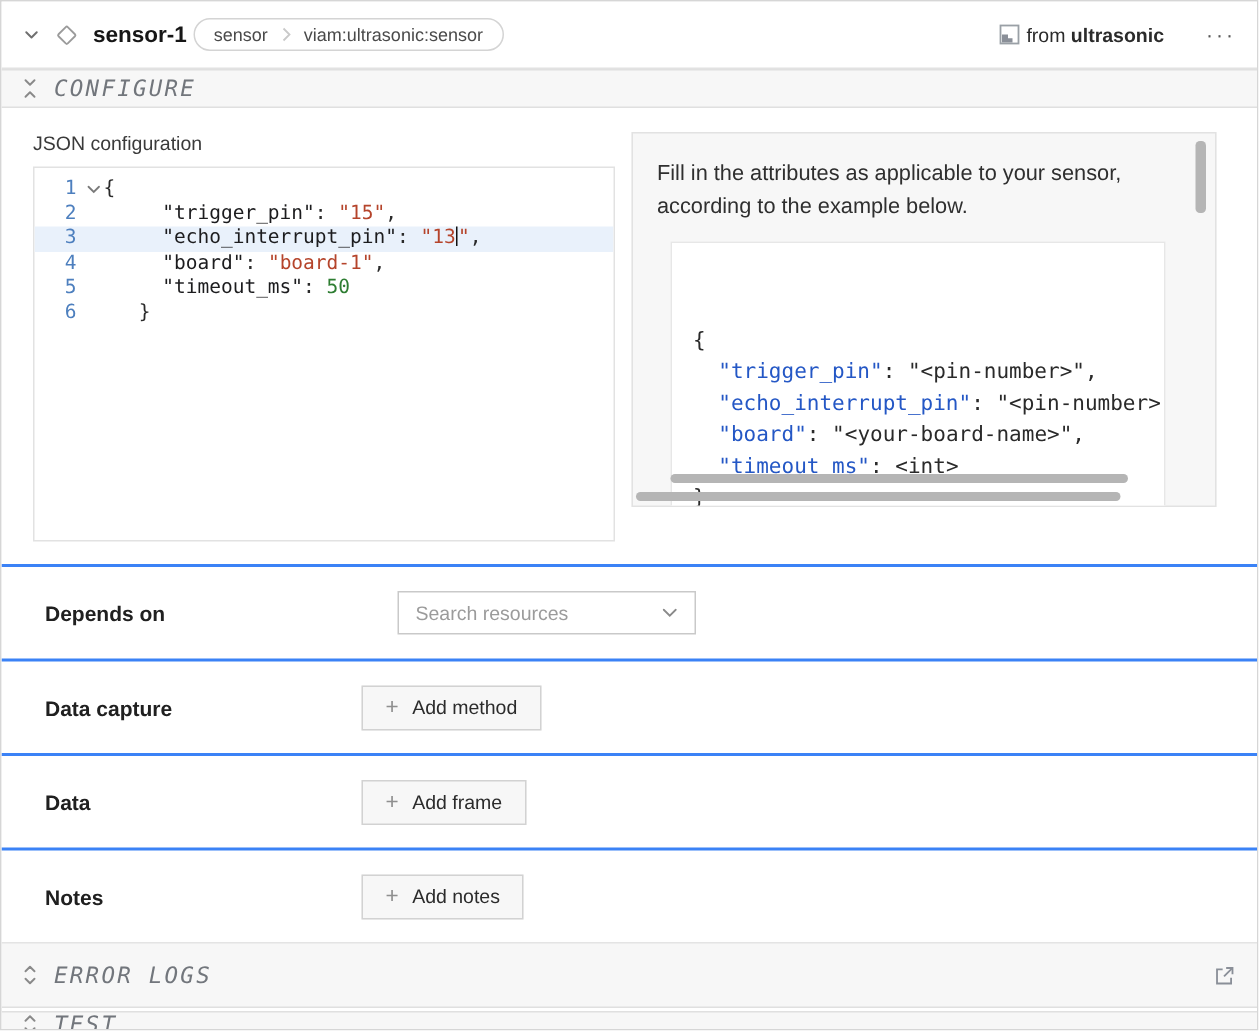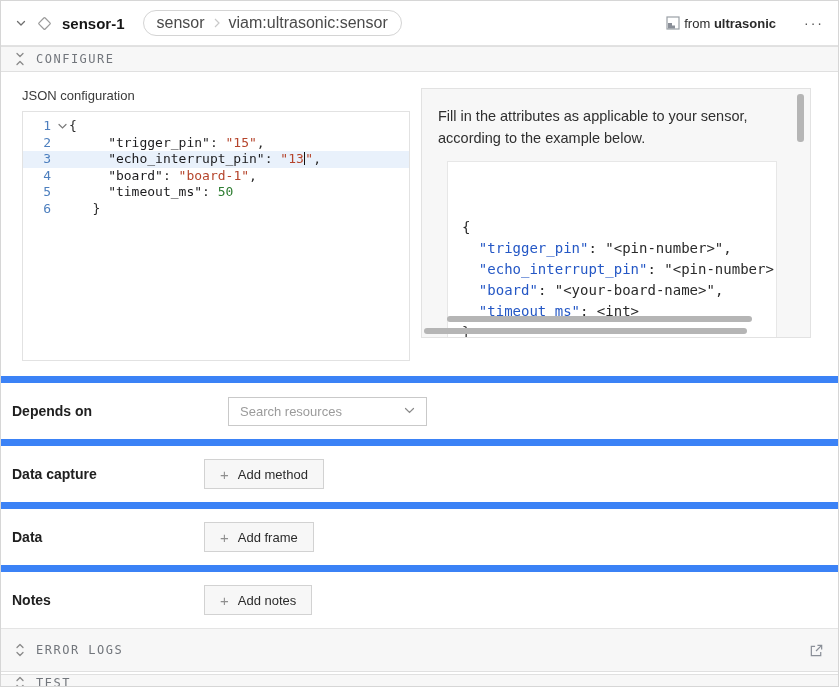--- a/index.html
+++ b/index.html
@@ -4,30 +4,30 @@
 <style>
   * { margin:0; padding:0; box-sizing:border-box; }
   html,body { background:#fff; }
   body { font-family:"Liberation Sans", sans-serif; color:#1f1f1f; }
   .page { position:relative; width:839px; height:687px; border:1px solid #d6d6d6; background:#fff; overflow:hidden; }
 
   
   .hdr { height:45px; display:flex; align-items:center; padding:0 14px; border-bottom:1px solid #e2e2e2; background:#fff; }
   .hdr .chev { display:flex; margin-right:9px; cursor:pointer; }
   .hdr .diamond { display:flex; margin-right:9px; }
-  .hdr-title { font-size:15px; font-weight:bold; color:#161616; margin-right:18px; }
-  .pill { display:flex; align-items:center; gap:9px; border:1px solid #d4d4d4; border-radius:999px; padding:3px 13px; font-size:16px; color:#4a4a4a; background:#fff; }
+  .hdr-title { font-size:15px; font-weight:bold; color:#161616; margin-right:4px; }
+  .pill { display:flex; align-items:center; gap:9px; border:1px solid #d4d4d4; border-radius:999px; padding:3px 13px; font-size:12px; color:#4a4a4a; background:#fff; }
   .hdr-right { margin-left:auto; display:flex; align-items:center; }
   .from-txt { font-size:13px; color:#2b2b2b; margin-left:4px; }
   .from-txt b { font-weight:bold; }
   .menu-dots { margin-left:28px; font-size:14px; letter-spacing:2px; color:#555; cursor:pointer; }
 
   
   .bar { display:flex; align-items:center; gap:11px; background:#f7f7f7; border-top:1px solid #e0e0e0; border-bottom:1px solid #e0e0e0; padding:0 14px; }
-  .bar-label { font-family:"DejaVu Sans Mono", monospace; font-size:12px; letter-spacing:1.5px; color:#72767c; }
+  .bar-label { font-family:"DejaVu Sans Mono", monospace; font-size:15px; letter-spacing:1.5px; color:#72767c;font-style:italic; }
   .configure-bar { height:26px; }
   .log-bar { height:44px; }
   .test-bar { height:18px; margin-top:2px; }
   .log-bar .open-ic { margin-left:auto; cursor:pointer; display:flex; }
 
   
   .main { display:flex; gap:11px; padding:16px 27px 15px 21px; background:#fff; }
   .col-label { font-size:13px; color:#3a3a3a; margin-bottom:8px; }
   .left-col { width:388px; }
   .right-col { flex:1; }
@@ -50,21 +50,21 @@
   .doc-intro { font-size:14.5px; line-height:22px; color:#2f2f2f; max-width:352px; }
   .doc-code { position:relative; margin:12px 0 0 9px; width:330px; background:#fff; border:1px solid #e7e7e7; padding:13px 0 12px 14px; font-family:"DejaVu Sans Mono", monospace; font-size:14px; line-height:21px; overflow:hidden; white-space:pre; }
   .doc-line { white-space:pre; color:#24292e; }
   .tk-dk { color:#2457c5; }
   .sb { position:absolute; background:#b5b5b5; border-radius:3px; }
   .sb-v { width:7px; height:48px; top:5px; right:6px; }
   .sb-h1 { height:6px; left:25px; width:305px; top:227px; }
   .sb-h2 { height:6px; left:2px; width:323px; top:239px; }
 
   
-  .row { display:flex; align-items:center; height:63px; padding-left:11px; border-top:7px solid #3b82f6; background:#fff; }
+  .row { display:flex; align-items:center; height:63px; padding-left:29px; border-top:2px solid #3b82f6; background:#fff;gap:19px; }
   .row-label { width:192px; font-size:14px; font-weight:bold; color:#202020; flex:none; }
   .select { width:199px; height:29px; border:1px solid #c9c9c9; background:#fff; display:flex; align-items:center; justify-content:space-between; padding:0 11px; cursor:pointer;margin-left:24px; }
   .select .ph { font-size:13px; color:#9b9b9b; }
   .btn { display:inline-flex; align-items:center; gap:9px; height:30px; padding:0 15px; border:1px solid #d2d2d2; background:#f7f7f7; font-size:13px; color:#2b2b2b; cursor:pointer; font-family:"Liberation Sans", sans-serif; }
   .btn .plus { color:#8f8f8f; font-size:15px; line-height:1; }
 
   svg { display:block; }
 </style>
 </head>
 <body>

